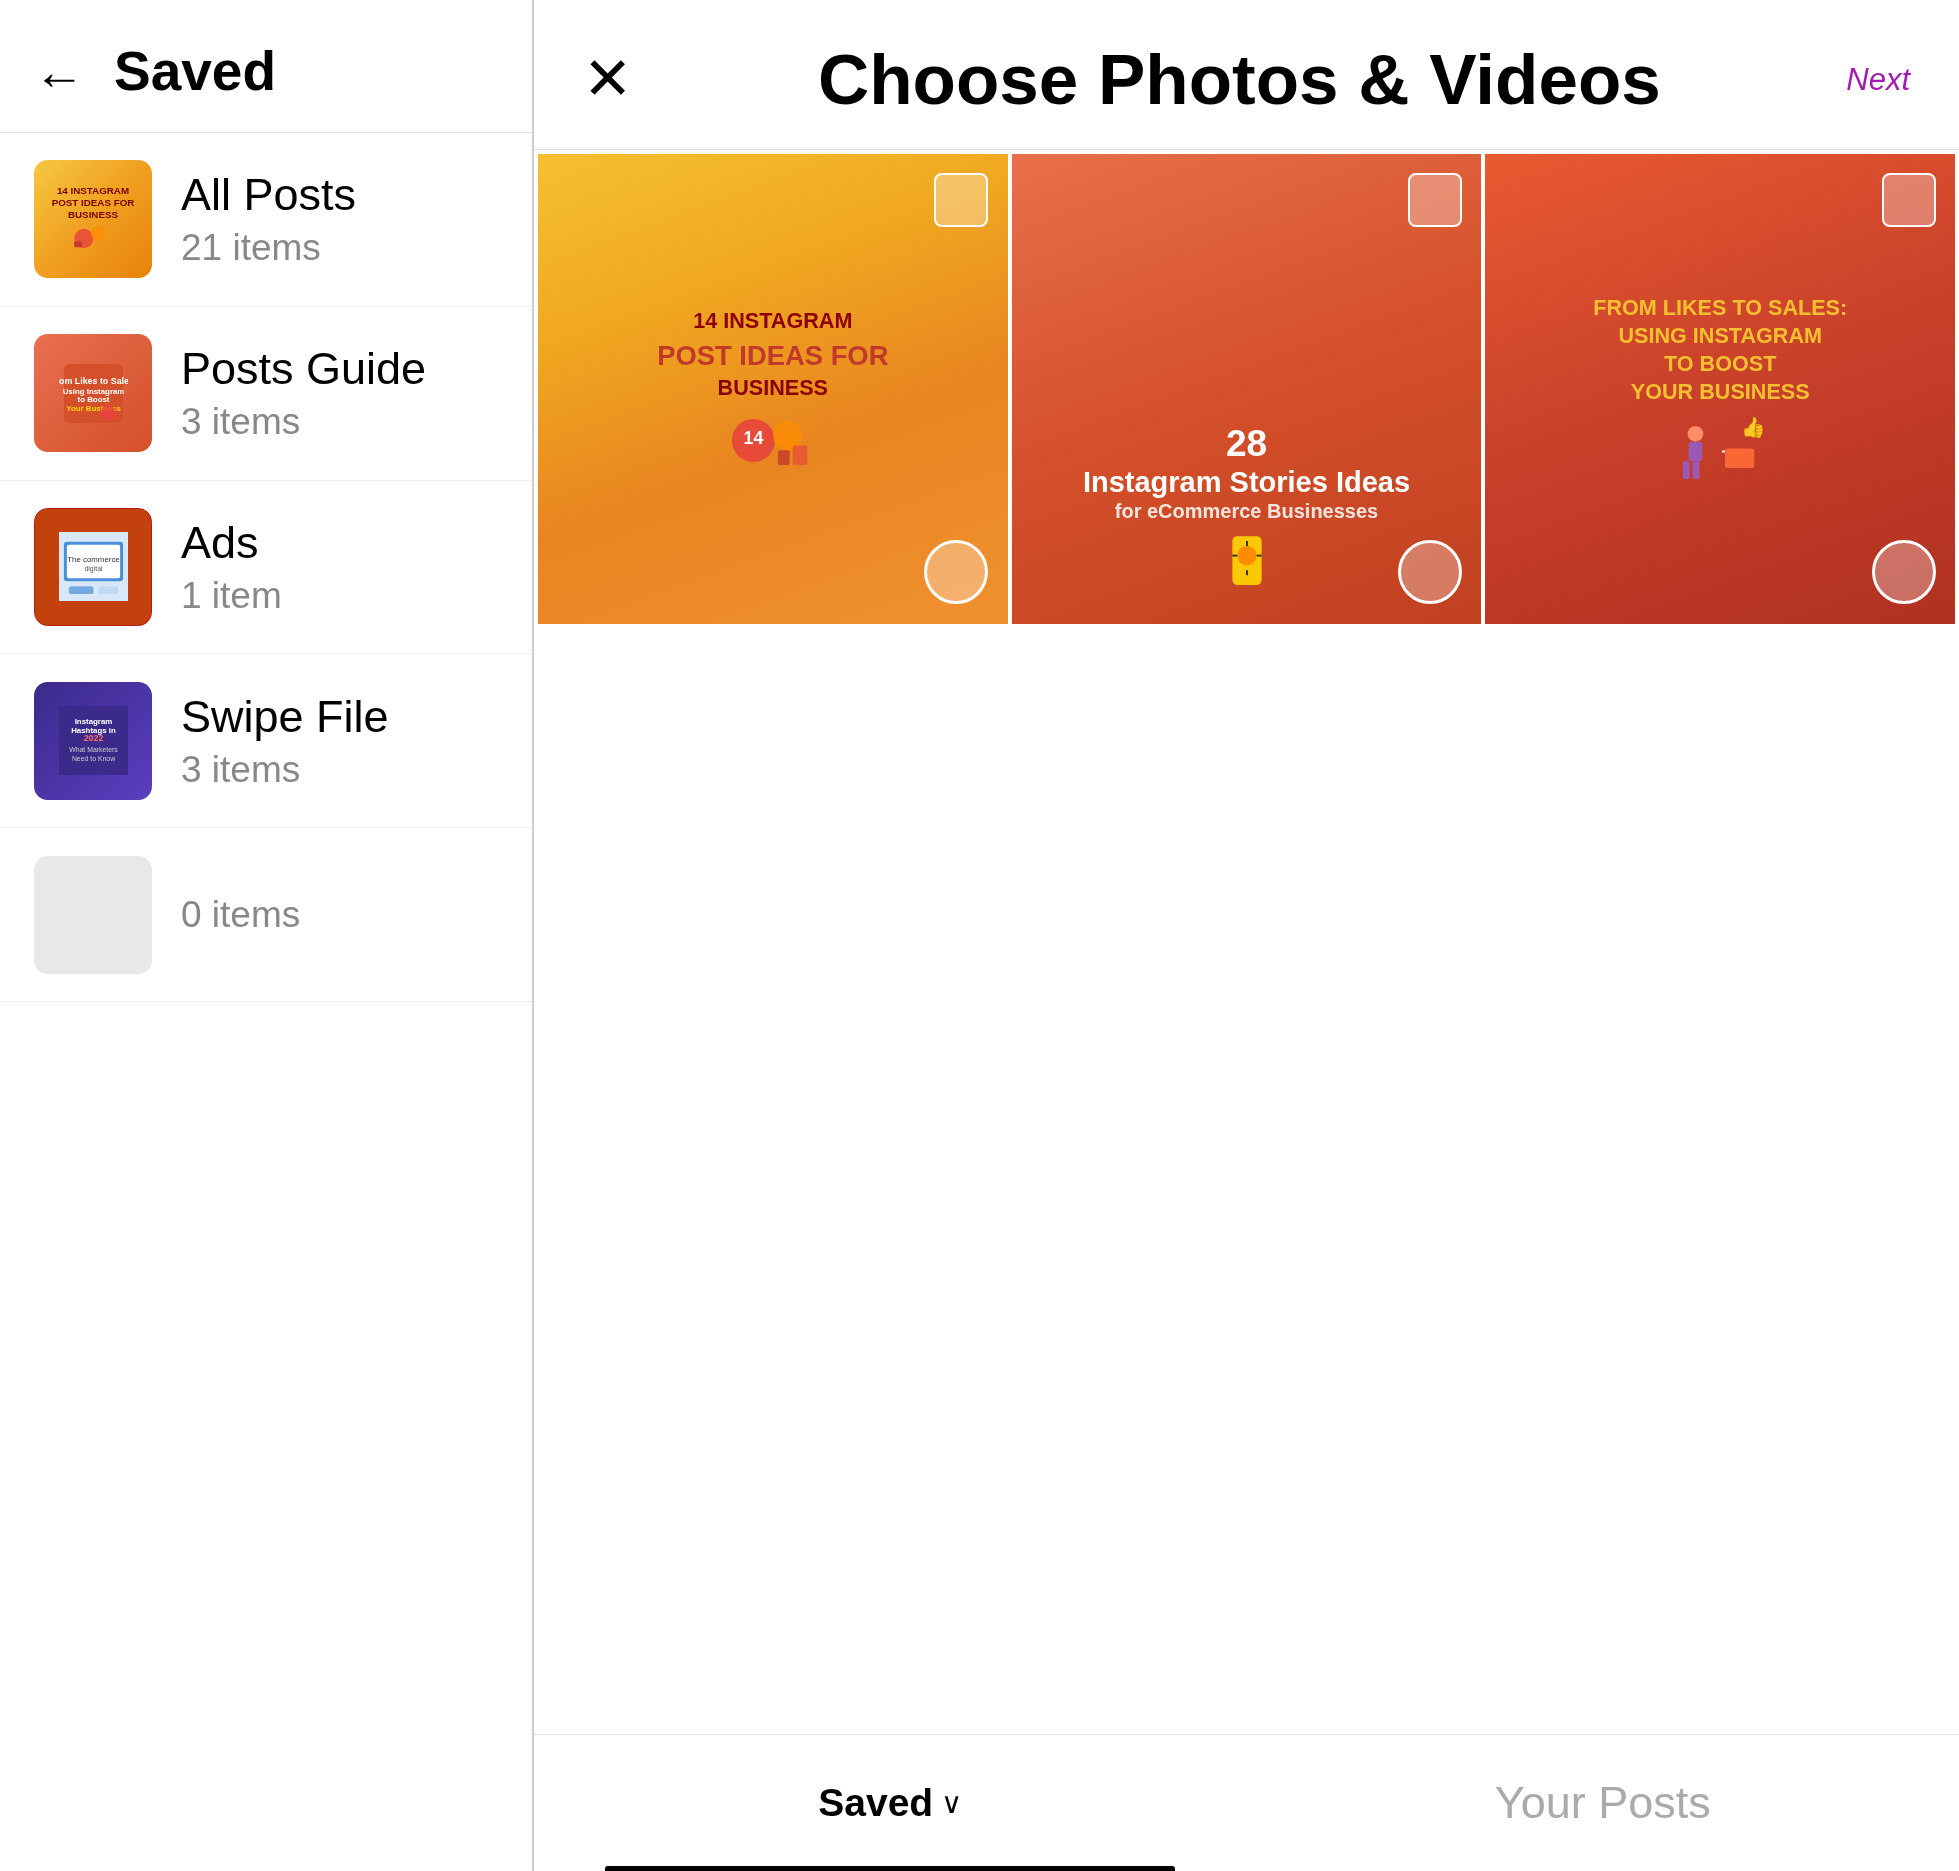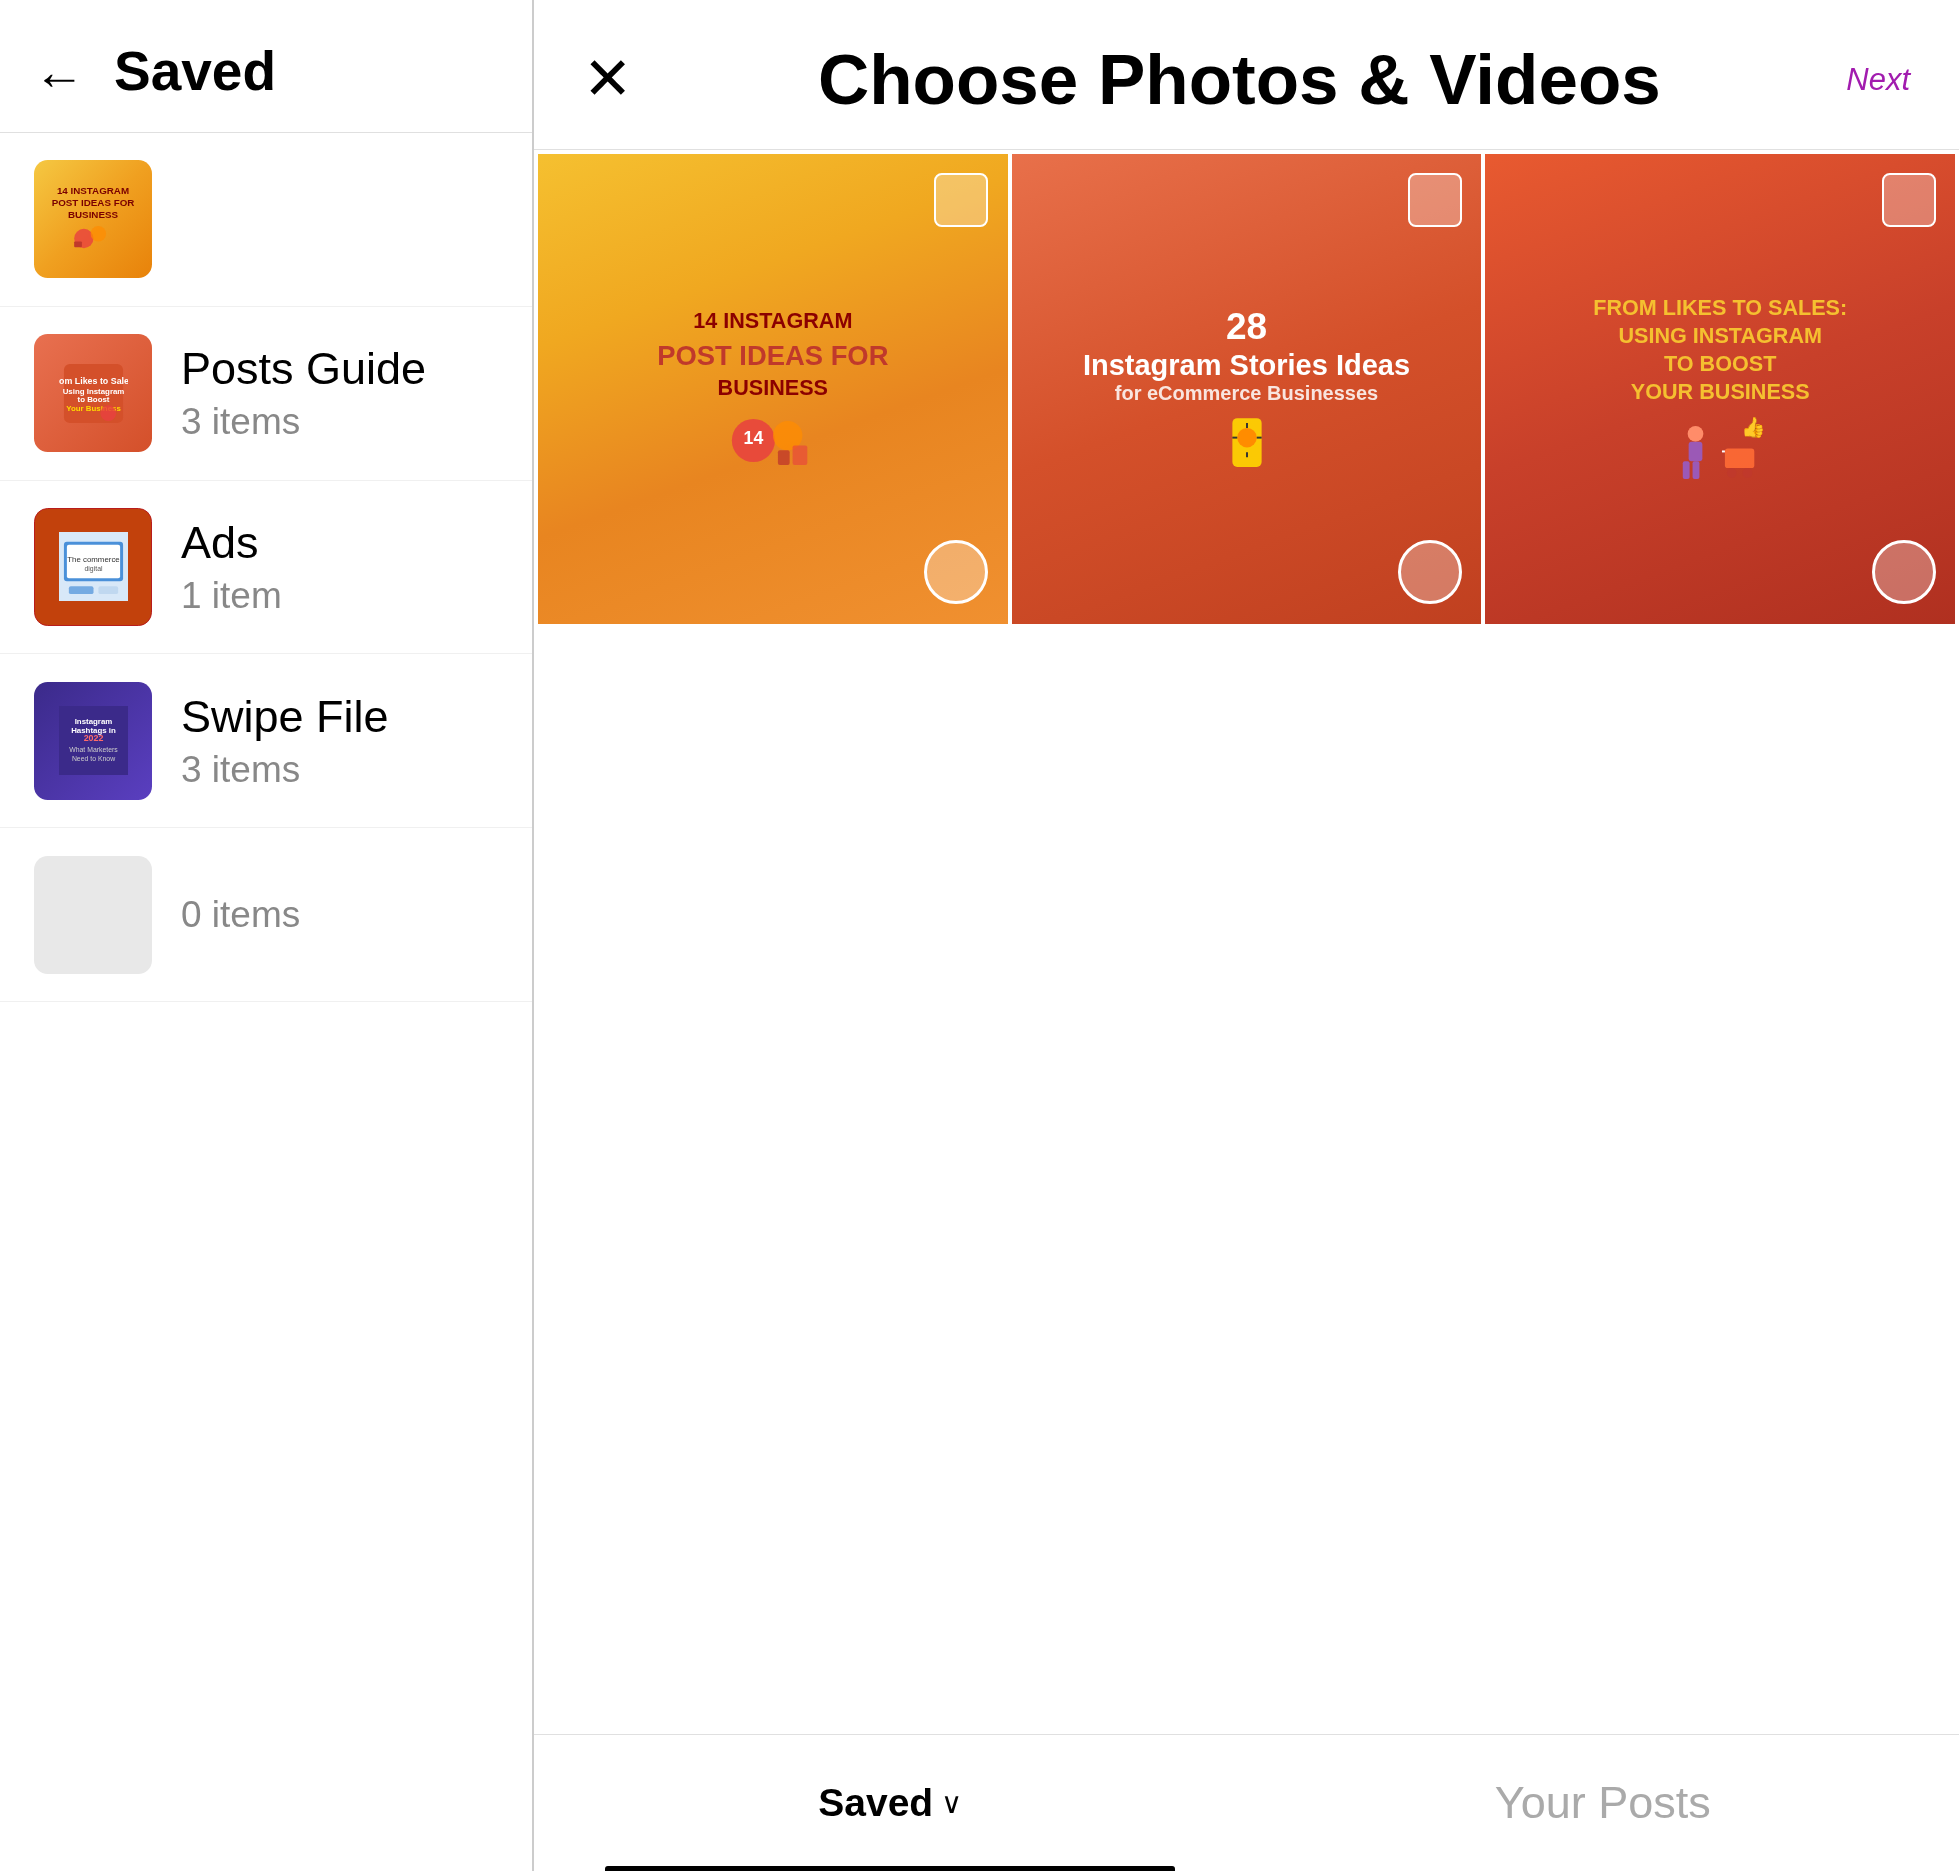--- a/index.html
+++ b/index.html
@@ -235,22 +235,22 @@
     }
 
     
     .photo-2 {
       background: linear-gradient(160deg, #e8704a 0%, #d4502a 50%, #c04020 100%);
       width: 100%;
       height: 100%;
       display: flex;
       flex-direction: column;
       align-items: center;
-      justify-content: center;
-      padding: 8px;
+      justify-content: flex-end;
+      padding: 34px;
     }
 
     .photo-2-num {
       font-size: 37px;
       font-weight: 900;
       color: #fff;
       text-align: center;
     }
 
     .photo-2-title {
@@ -382,20 +382,24 @@
         <div class="thumb-allposts-inner">
           <span class="thumb-text-small" style="color:#7a0000; font-size:9.8px; font-weight:900;">14 INSTAGRAM</span>
           <span class="thumb-text-small" style="color:#7a0000; font-size:9.8px; font-weight:900;">POST IDEAS FOR</span>
           <span class="thumb-text-small" style="color:#7a0000; font-size:9.8px; font-weight:900;">BUSINESS</span>
           <svg width="49" height="29" viewBox="0 0 50 30" style="margin-top:3.9px;">
             <circle cx="15" cy="15" r="10" fill="#e84040" opacity="0.8"></circle>
             <circle cx="30" cy="10" r="8" fill="#ff8c00" opacity="0.7"></circle>
             <rect x="5" y="18" width="8" height="6" rx="1" fill="#c0392b"></rect>
           </svg>
         </div>
+      </div>
+      <div class="collection-info">
+        <span class="collection-name">All Posts</span>
+        <span class="collection-count">21 items</span>
       </div>
     </div>
 
     <div class="collection-item">
       <div class="thumb thumb-postsguide">
         <svg width="69" height="69" viewBox="0 0 70 70">
           <rect x="5" y="5" width="60" height="60" rx="6" fill="#d4502a"></rect>
           <text x="35" y="25" text-anchor="middle" font-size="9" font-weight="800" fill="#fff">From Likes to Sales:</text>
           <text x="35" y="35" text-anchor="middle" font-size="8" font-weight="700" fill="#fff">Using Instagram</text>
           <text x="35" y="44" text-anchor="middle" font-size="8" font-weight="700" fill="#fff">to Boost</text>

